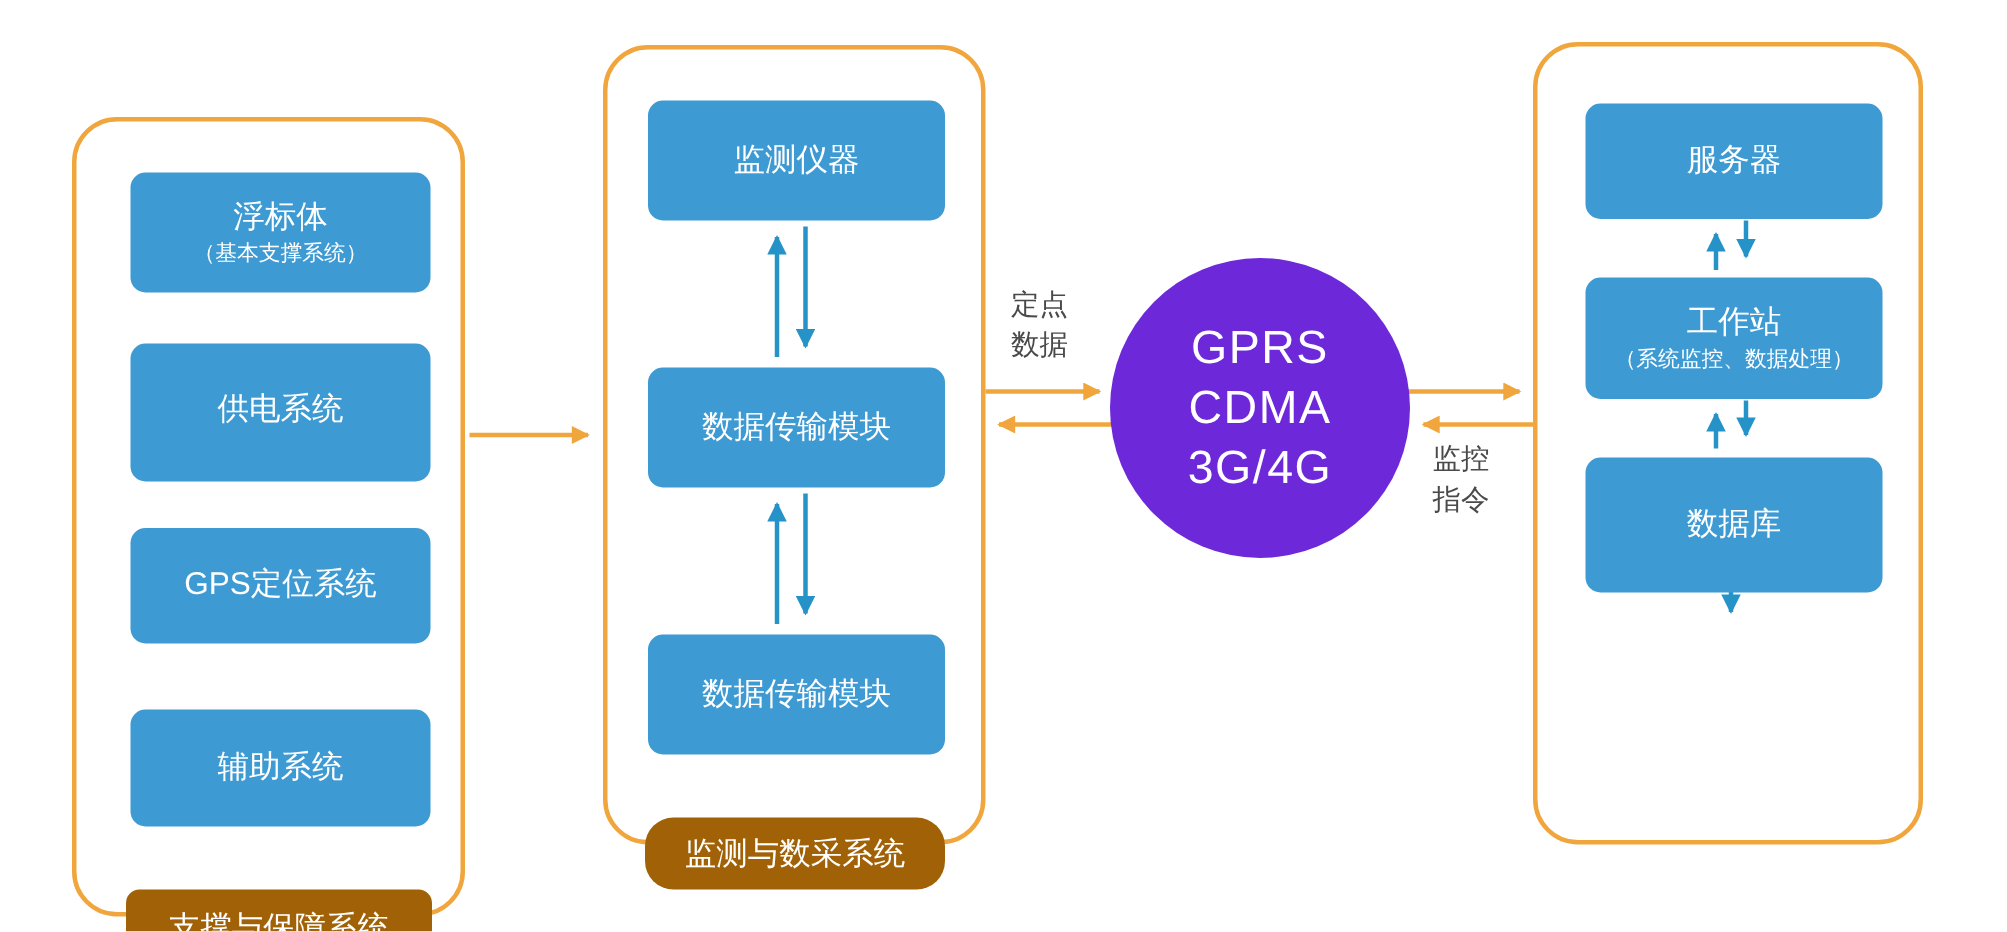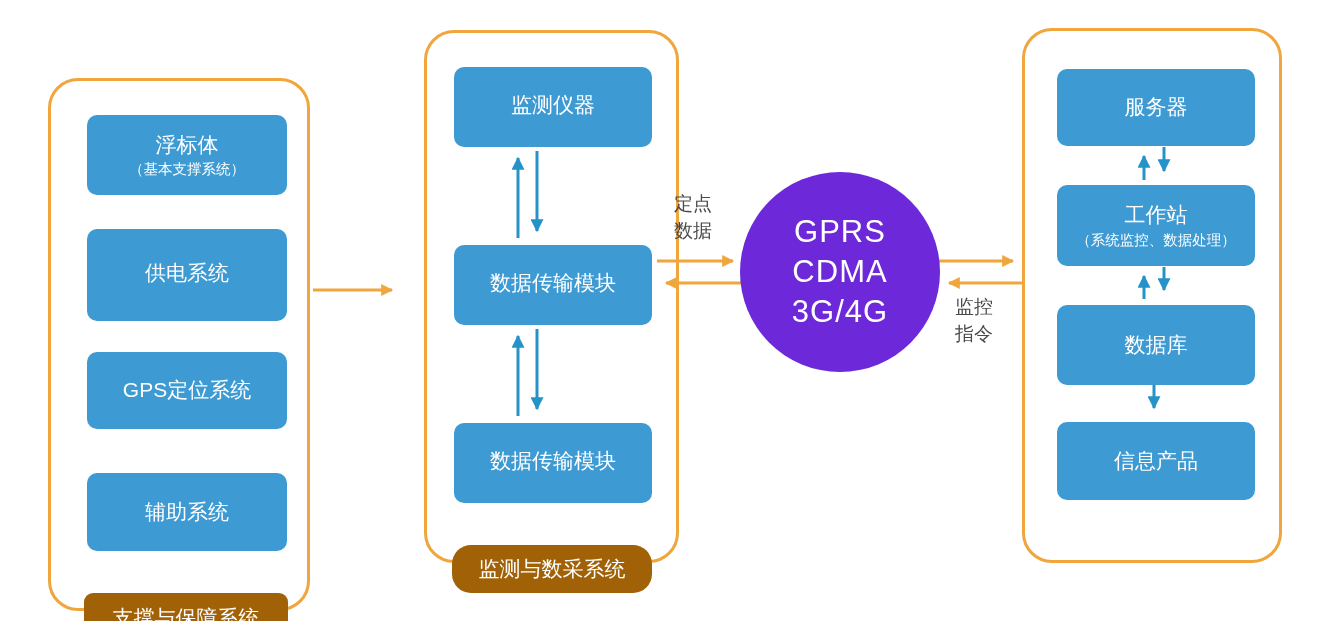--- a/index.html
+++ b/index.html
@@ -98,46 +98,43 @@
     </div>
     <div class="bluebox" style="left:36px;top:271px;width:200px;height:77px;">
       <div class="box-label">GPS定位系统</div>
     </div>
     <div class="bluebox" style="left:36px;top:392px;width:200px;height:78px;">
       <div class="box-label">辅助系统</div>
     </div>
     <div class="footer-label" style="left:33px;top:512px;width:204px;height:49px;">支撑与保障系统</div>
   </div>
 
-  <div class="group" style="left:424px;top:30px;width:255px;height:533px;font-family:Liberation Mono, monospace;">
+  <div class="group" style="left:402px;top:30px;width:255px;height:533px;">
     <div class="bluebox" style="left:27px;top:34px;width:198px;height:80px;">
       <div class="box-label">监测仪器</div>
     </div>
     <div class="bluebox" style="left:27px;top:212px;width:198px;height:80px;">
       <div class="box-label">数据传输模块</div>
     </div>
     <div class="bluebox" style="left:27px;top:390px;width:198px;height:80px;">
       <div class="box-label">数据传输模块</div>
     </div>
     <div class="footer-label" style="left:25px;top:512px;width:200px;height:48px;border-radius:19px;">监测与数采系统</div>
   </div>
 
   <div class="group" style="left:1022px;top:28px;width:260px;height:535px;">
     <div class="bluebox" style="left:32px;top:38px;width:198px;height:77px;justify-content:center;">
       <div class="box-label">服务器</div>
     </div>
     <div class="bluebox" style="left:32px;top:154px;width:198px;height:81px;">
       <div class="box-label">工作站</div>
       <div class="box-sublabel">（系统监控、数据处理）</div>
     </div>
-    <div class="bluebox" style="left:32px;top:274px;width:198px;height:80px;">
+    <div class="bluebox" style="left:32px;top:274px;width:198px;height:90px;">
       <div class="box-label">数据库</div>
-    </div>
-    <div class="bluebox" style="left:32px;top:391px;width:198px;height:78px;">
-      <div class="box-label">信息产品</div>
     </div>
   </div>
 
   <div class="hub">
     <div>GPRS</div>
     <div>CDMA</div>
     <div>3G/4G</div>
   </div>
 
   <div class="flow-label" style="left:674px;top:190px;">

